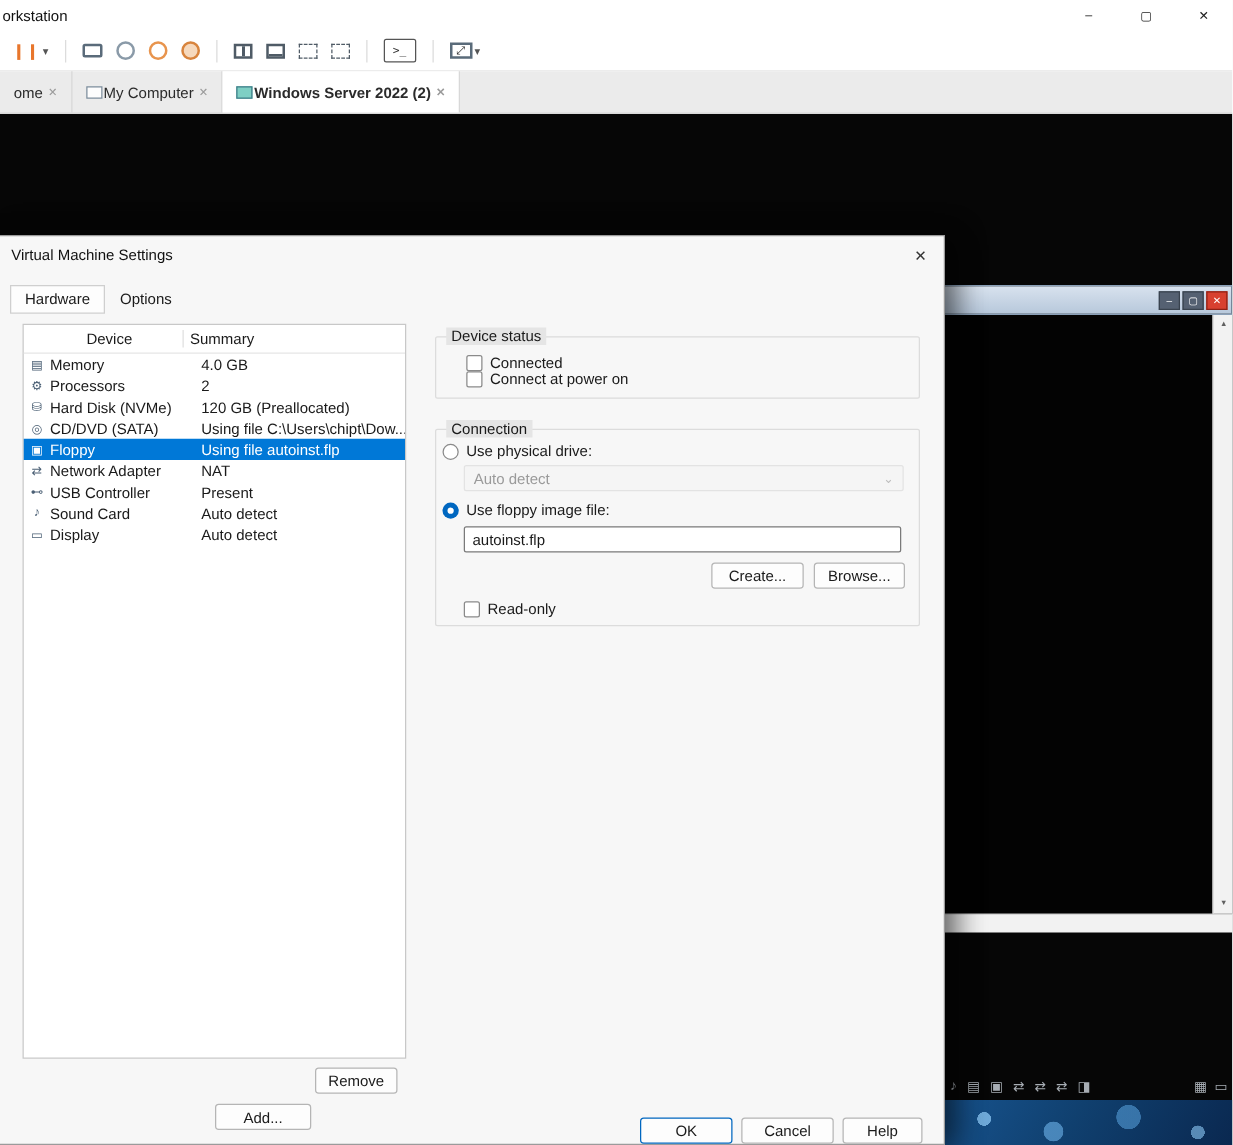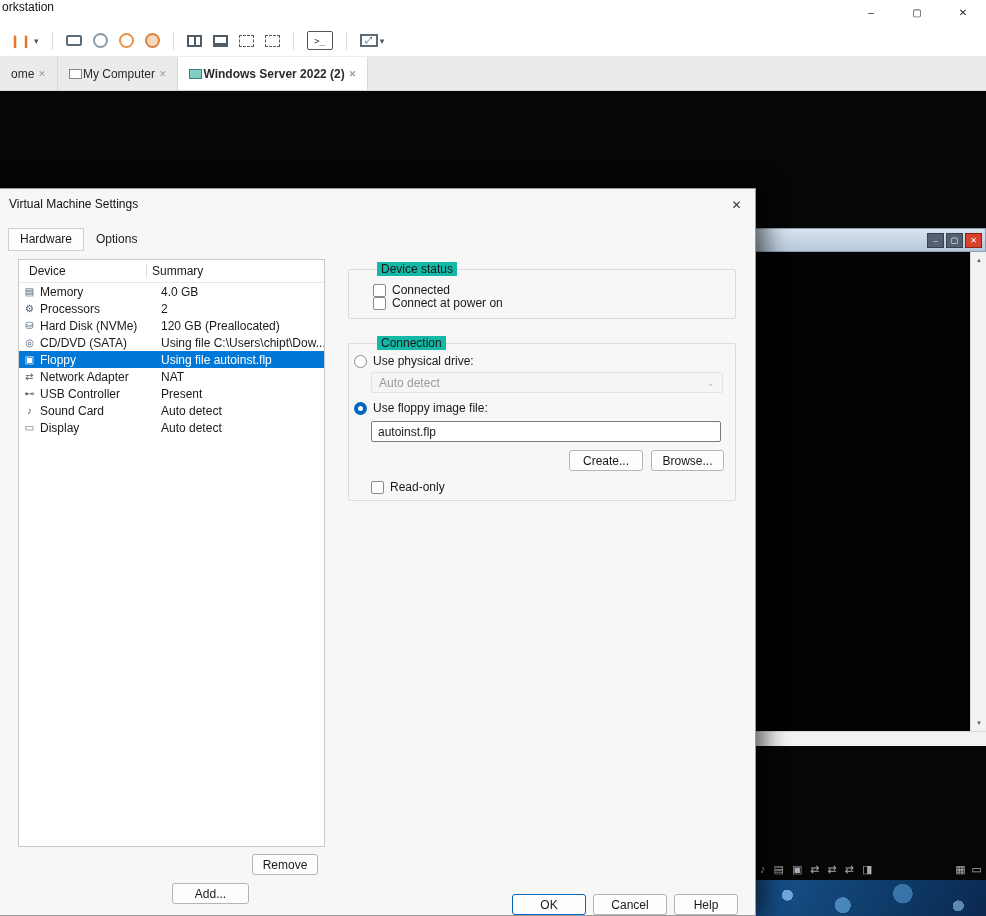--- a/index.html
+++ b/index.html
@@ -1,20 +1,20 @@
 <!DOCTYPE html>
 <html><head>
 <meta charset="utf-8">
 <style>
   html,body{margin:0;padding:0;}
   body{font-family:"Liberation Sans",sans-serif;font-size:12px;color:#1a1a1a;background:#fff;}
   .screen{position:relative;width:986px;height:916px;overflow:hidden;background:#fff;}
 
   
-  .titlebar{position:absolute;left:0;top:0;width:986px;height:25px;background:#fff;display:flex;z-index:20;}
+  .titlebar{position:absolute;left:0;top:0;width:986px;height:25px;background:#fff;display:flex;align-items:center;z-index:20;}
   .titlebar .title{padding-left:2px;font-size:12px;color:#111;}
   .win-controls{position:absolute;right:0;top:0;height:25px;display:flex;}
   .win-btn{width:46px;height:25px;display:flex;align-items:center;justify-content:center;font-size:10px;color:#222;}
 
   
   .toolbar{position:absolute;left:0;top:25px;width:986px;height:32px;background:#fff;border-bottom:1px solid #ececec;display:flex;align-items:center;padding-left:8px;box-sizing:border-box;gap:7px;z-index:20;}
   .tb-item{display:flex;align-items:center;gap:2px;padding:2px;}
   .tb-sep{width:1px;height:18px;background:#dcdcdc;margin:0 4px;}
   .suspend-glyph{color:#e8762c;font-weight:bold;font-size:12px;letter-spacing:1px;}
   .caret{color:#555;font-size:9px;}
@@ -70,36 +70,36 @@
   .dialog{position:absolute;left:0;top:188px;width:756px;height:728px;background:#f7f7f7;border:1px solid #9b9b9b;border-left:none;box-sizing:border-box;box-shadow:10px 0 22px rgba(0,0,0,.45),0 12px 26px rgba(0,0,0,.35);z-index:10;}
   .dlg-title{position:absolute;left:0;top:0;height:30px;display:flex;align-items:center;padding-left:9px;font-size:12px;color:#111;}
   .dlg-close{position:absolute;right:9px;top:6px;width:19px;height:19px;display:flex;align-items:center;justify-content:center;font-size:12px;color:#333;}
   .dlg-tabs{position:absolute;left:8px;top:39px;display:flex;}
   .dlg-tab{padding:3px 11px 4px 11px;border:1px solid transparent;color:#1a1a1a;}
   .dlg-tab.active{background:#fdfdfd;border-color:#cfcfcf;}
 
   
   .dev-list{position:absolute;left:18px;top:70px;width:307px;height:588px;background:#fff;border:1px solid #c8c8c8;box-sizing:border-box;}
   .dhead{display:flex;height:22px;align-items:center;border-bottom:1px solid #e6e6e6;color:#1a1a1a;}
-  .dhead .h-dev{padding-left:10px;width:127px;box-sizing:border-box;}
+  .dhead .h-dev{padding-left:10px;width:127px;box-sizing:border-box;text-align:center;}
   .dhead .h-sum{border-left:1px solid #e0e0e0;padding-left:5px;flex:1;}
   .drow{display:flex;height:17px;align-items:center;}
   .dicon{width:15px;margin-left:3px;margin-right:3px;text-align:center;font-size:10px;color:#4a5f74;flex:none;}
   .dname{width:116px;flex:none;white-space:nowrap;overflow:hidden;}
   .dsum{flex:1;padding-left:5px;white-space:nowrap;overflow:hidden;}
   .drow.selected{background:#0078d7;color:#fff;}
   .drow.selected .dicon{color:#fff;}
 
   
   .btn{position:absolute;height:21px;background:#fdfdfd;border:1px solid #b5b5b5;border-radius:3px;display:flex;align-items:center;justify-content:center;font-size:12px;color:#1a1a1a;box-sizing:border-box;}
   .btn.default{border-color:#0067c0;}
 
   
   .group{position:absolute;border:1px solid #dcdcdc;border-radius:2px;box-sizing:border-box;}
-  .group-label{position:absolute;top:-8px;left:8px;background:#14b8a6;padding:0 4px;color:#1a1a1a;margin-left:20px;}
+  .group-label{position:absolute;top:-8px;left:8px;background:#e5e5e5;padding:0 4px;color:#1a1a1a;}
   .ctl-row{position:absolute;display:flex;align-items:center;gap:6px;}
   .checkbox{width:13px;height:13px;background:#fff;border:1px solid #8a8a8a;border-radius:2px;box-sizing:border-box;flex:none;}
   .radio{width:13px;height:13px;border-radius:50%;border:1px solid #8a8a8a;background:#fff;box-sizing:border-box;flex:none;position:relative;}
   .radio.on{border:none;background:#0067c0;}
   .radio.on::after{content:"";position:absolute;left:4px;top:4px;width:5px;height:5px;border-radius:50%;background:#fff;}
   .combo{position:absolute;height:21px;background:#f5f5f5;border:1px solid #e3e3e3;border-radius:2px;box-sizing:border-box;display:flex;align-items:center;padding:0 7px;color:#9a9a9a;}
   .combo .chev{margin-left:auto;color:#bdbdbd;font-size:10px;}
   .textfield{position:absolute;height:21px;background:#fff;border:1px solid #7a7a7a;border-radius:2px;box-sizing:border-box;padding:0 6px;font-family:"Liberation Sans",sans-serif;font-size:12px;color:#1a1a1a;}
 </style>
 </head>

